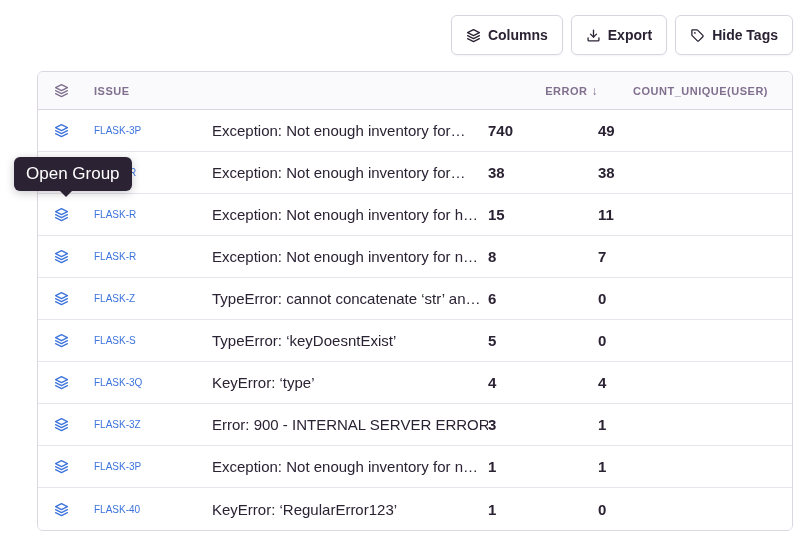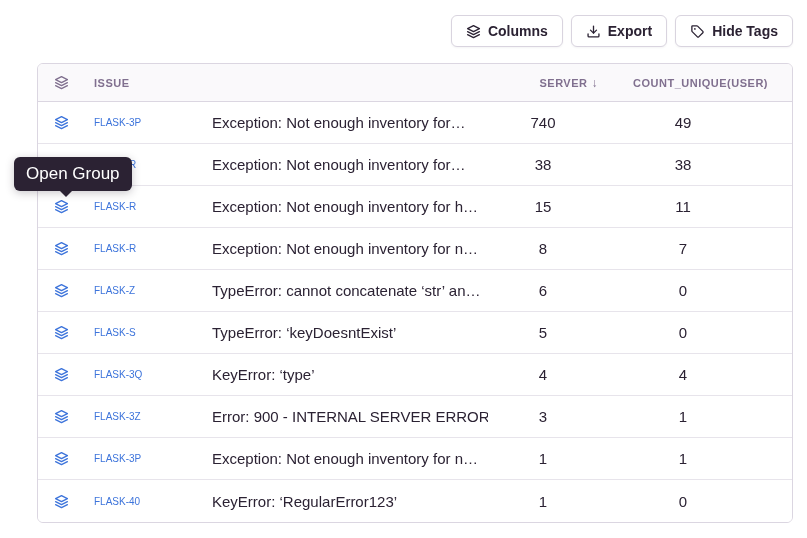--- a/index.html
+++ b/index.html
@@ -17,21 +17,21 @@
   body{
     background:#fff;
     font-family:"Liberation Sans", sans-serif;
     color:var(--text-dark);
     position:relative;
     overflow:hidden;
   }
   .page{padding:15px 14px 0 37px;}
   .toolbar{display:flex;justify-content:flex-end;gap:8px;margin-bottom:16px;}
   .btn{
-    display:inline-flex;align-items:center;gap:7px;height:32px;padding:0 14px;
+    display:inline-flex;align-items:center;gap:7px;height:40px;padding:0 14px;
     background:#fff;border:1px solid var(--btn-border);border-radius:6px;
     font-family:"Liberation Sans",sans-serif;font-size:14px;font-weight:600;
     color:var(--text-dark);cursor:pointer;box-shadow:0 1px 2px rgba(43,34,51,0.05);
     white-space:nowrap;
   }
   .icon{display:inline-flex;align-items:center;justify-content:center;line-height:0;}
   .icon svg{display:block;}
   .table{
     border:1px solid var(--table-border);
     border-radius:6px;
@@ -67,21 +67,21 @@
     color:var(--accent-blue);
     text-decoration:none;
     font-size:10px;
     white-space:nowrap;
   }
   .desc{
     color:var(--text-dark);
     white-space:nowrap;
     overflow:hidden;
   }
-  .num{text-align:center;font-variant-numeric:tabular-nums;}
+  .num{text-align:left;font-variant-numeric:tabular-nums;font-weight:bold;}
   .th-count{display:flex;justify-content:flex-end;align-items:center;gap:4px;}
   .sort-arrow{font-size:12px;font-weight:700;}
   .th-right{text-align:right;}
   .tooltip{
     position:absolute;
     left:14px;top:157px;
     background:var(--tooltip-bg);
     color:#fff;
     font-size:17px;
     padding:7px 12px;
@@ -155,21 +155,21 @@
       <span class="icon-cell">
         <span class="icon gray">
           <svg width="15" height="15" viewBox="0 0 16 16">
               <use href="#layers-glyph"></use>
             </svg>
         </span>
       </span>
       <span>ISSUE</span>
       <span></span>
       <span class="th-count">
-        <span>SERVER</span>
+        <span>ERROR</span>
         <span class="sort-arrow">↓</span>
       </span>
       <span class="th-right">COUNT_UNIQUE(USER)</span>
     </div>
     <div>
   <div class="row">
     <span class="icon-cell">
       <span class="icon blue">
         <svg width="15" height="15" viewBox="0 0 16 16">
                 <use href="#layers-glyph"></use>

